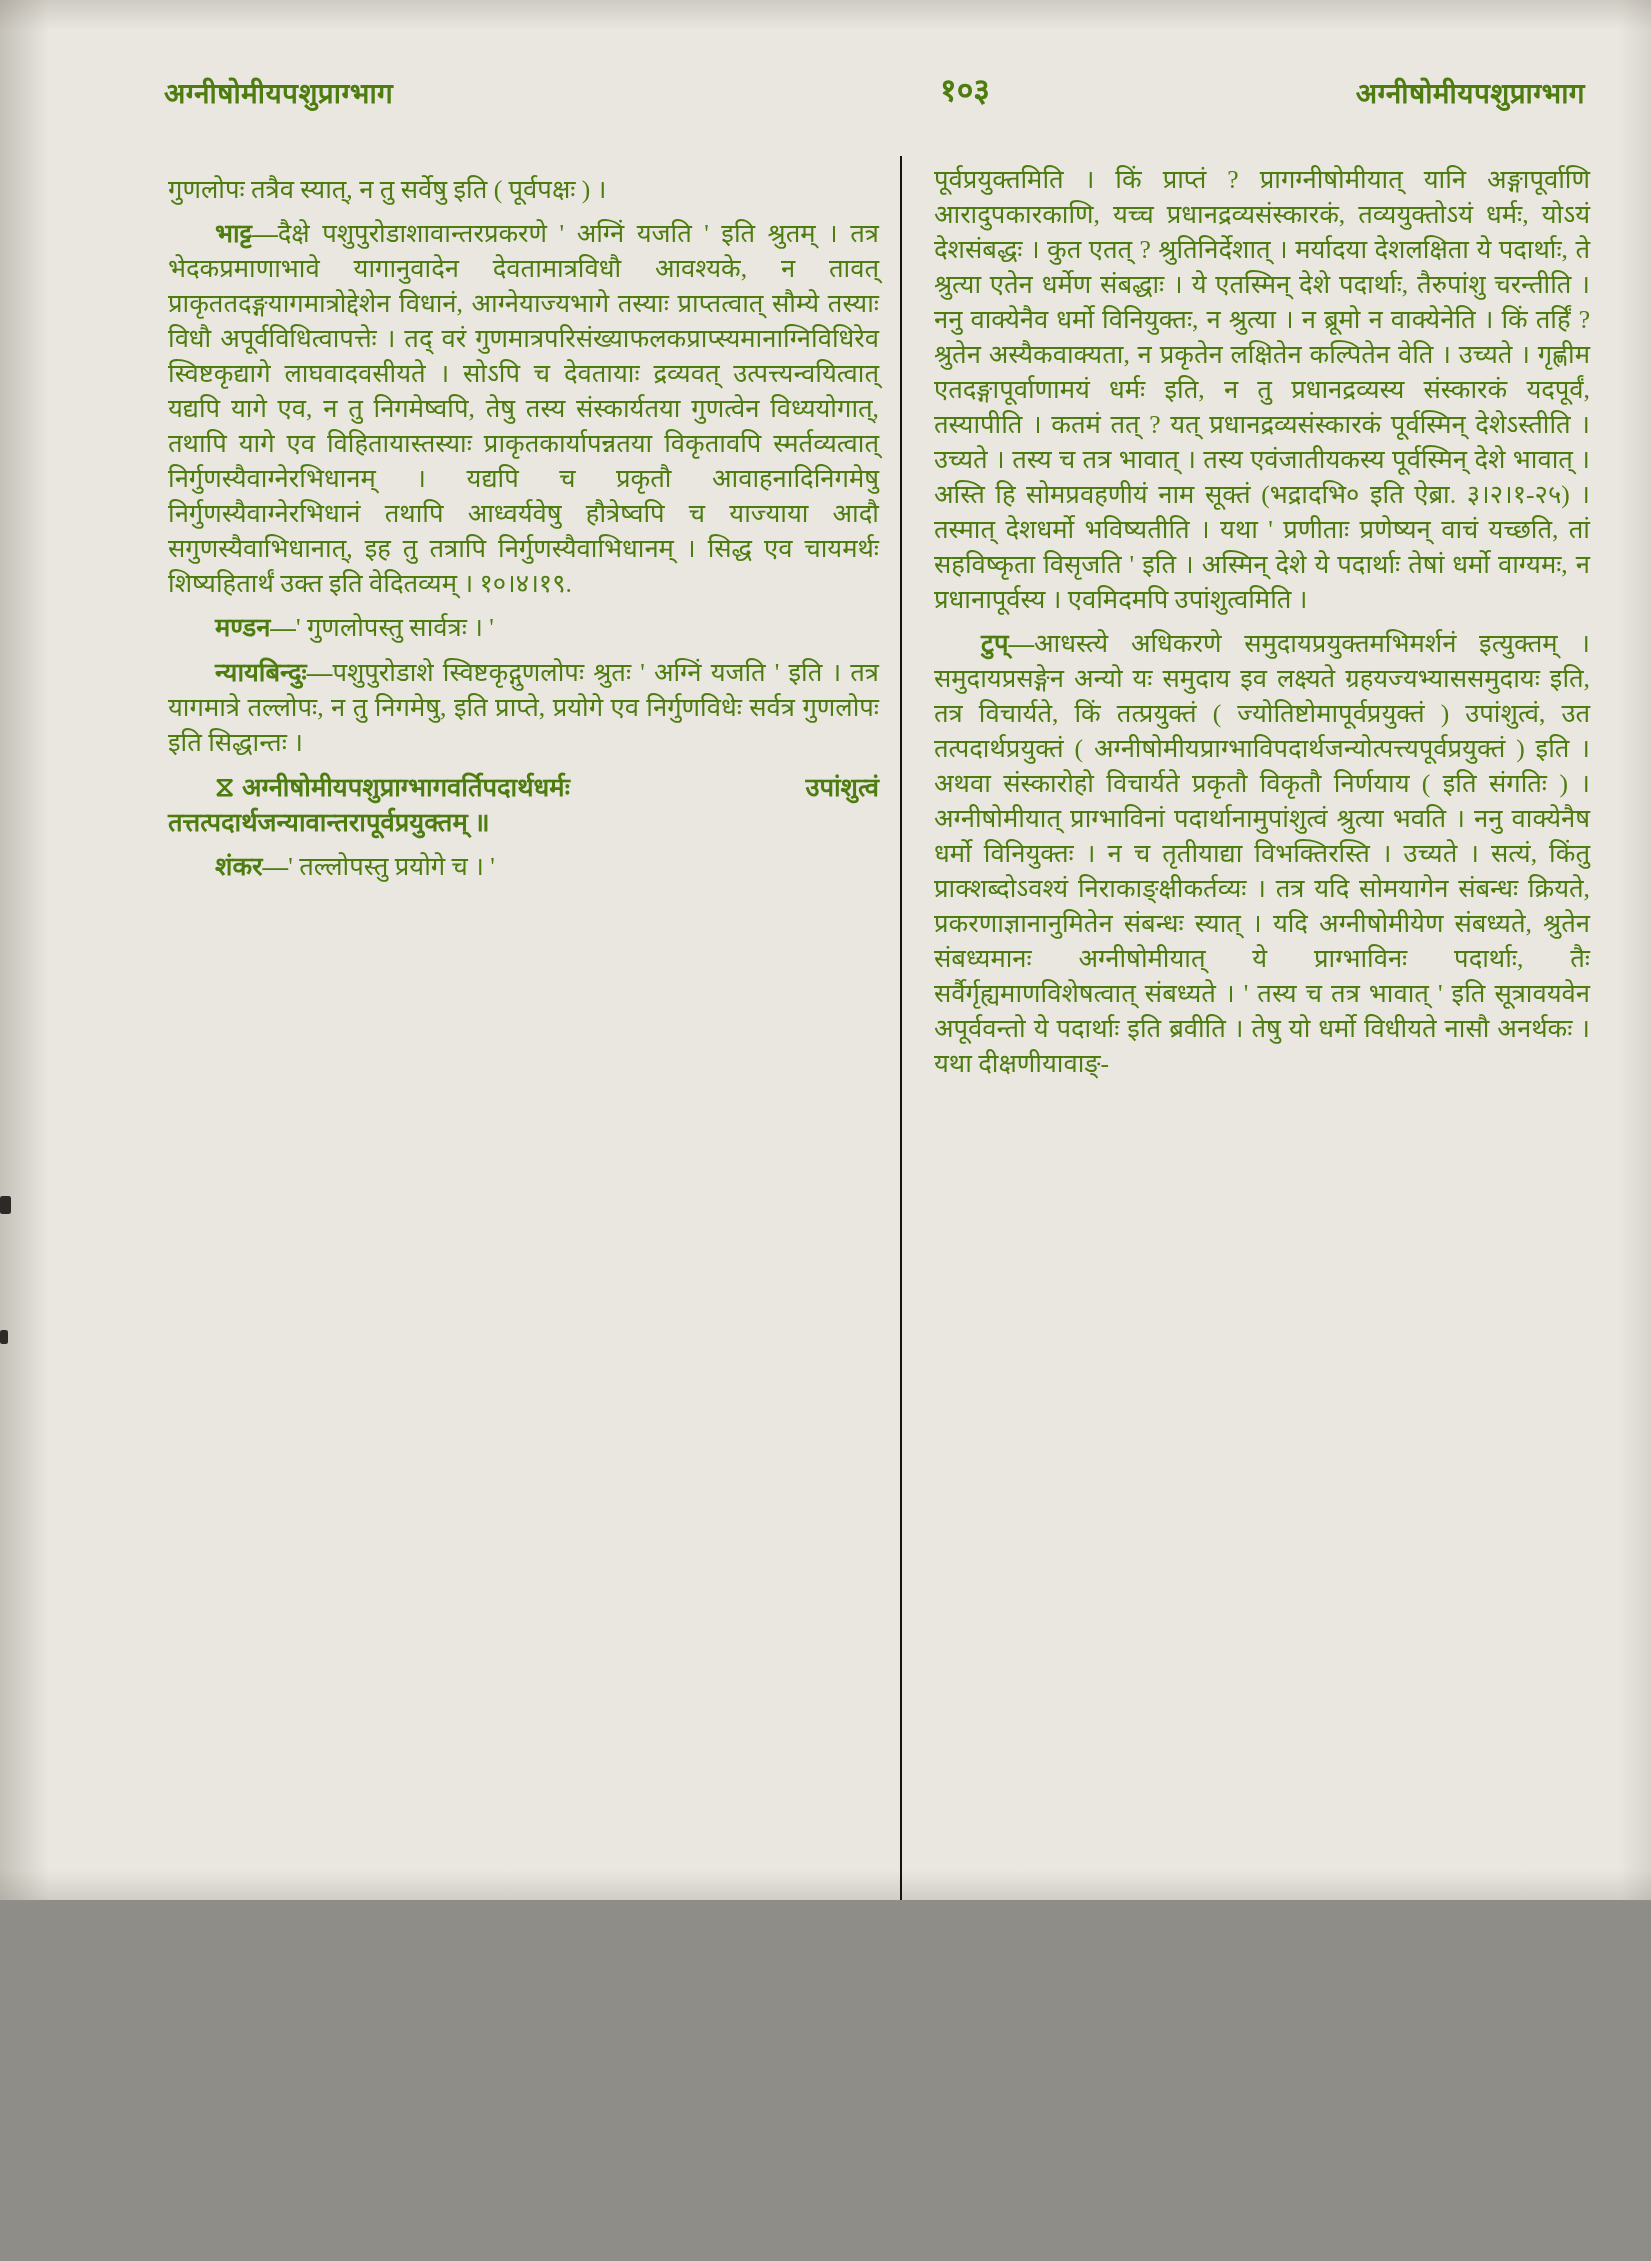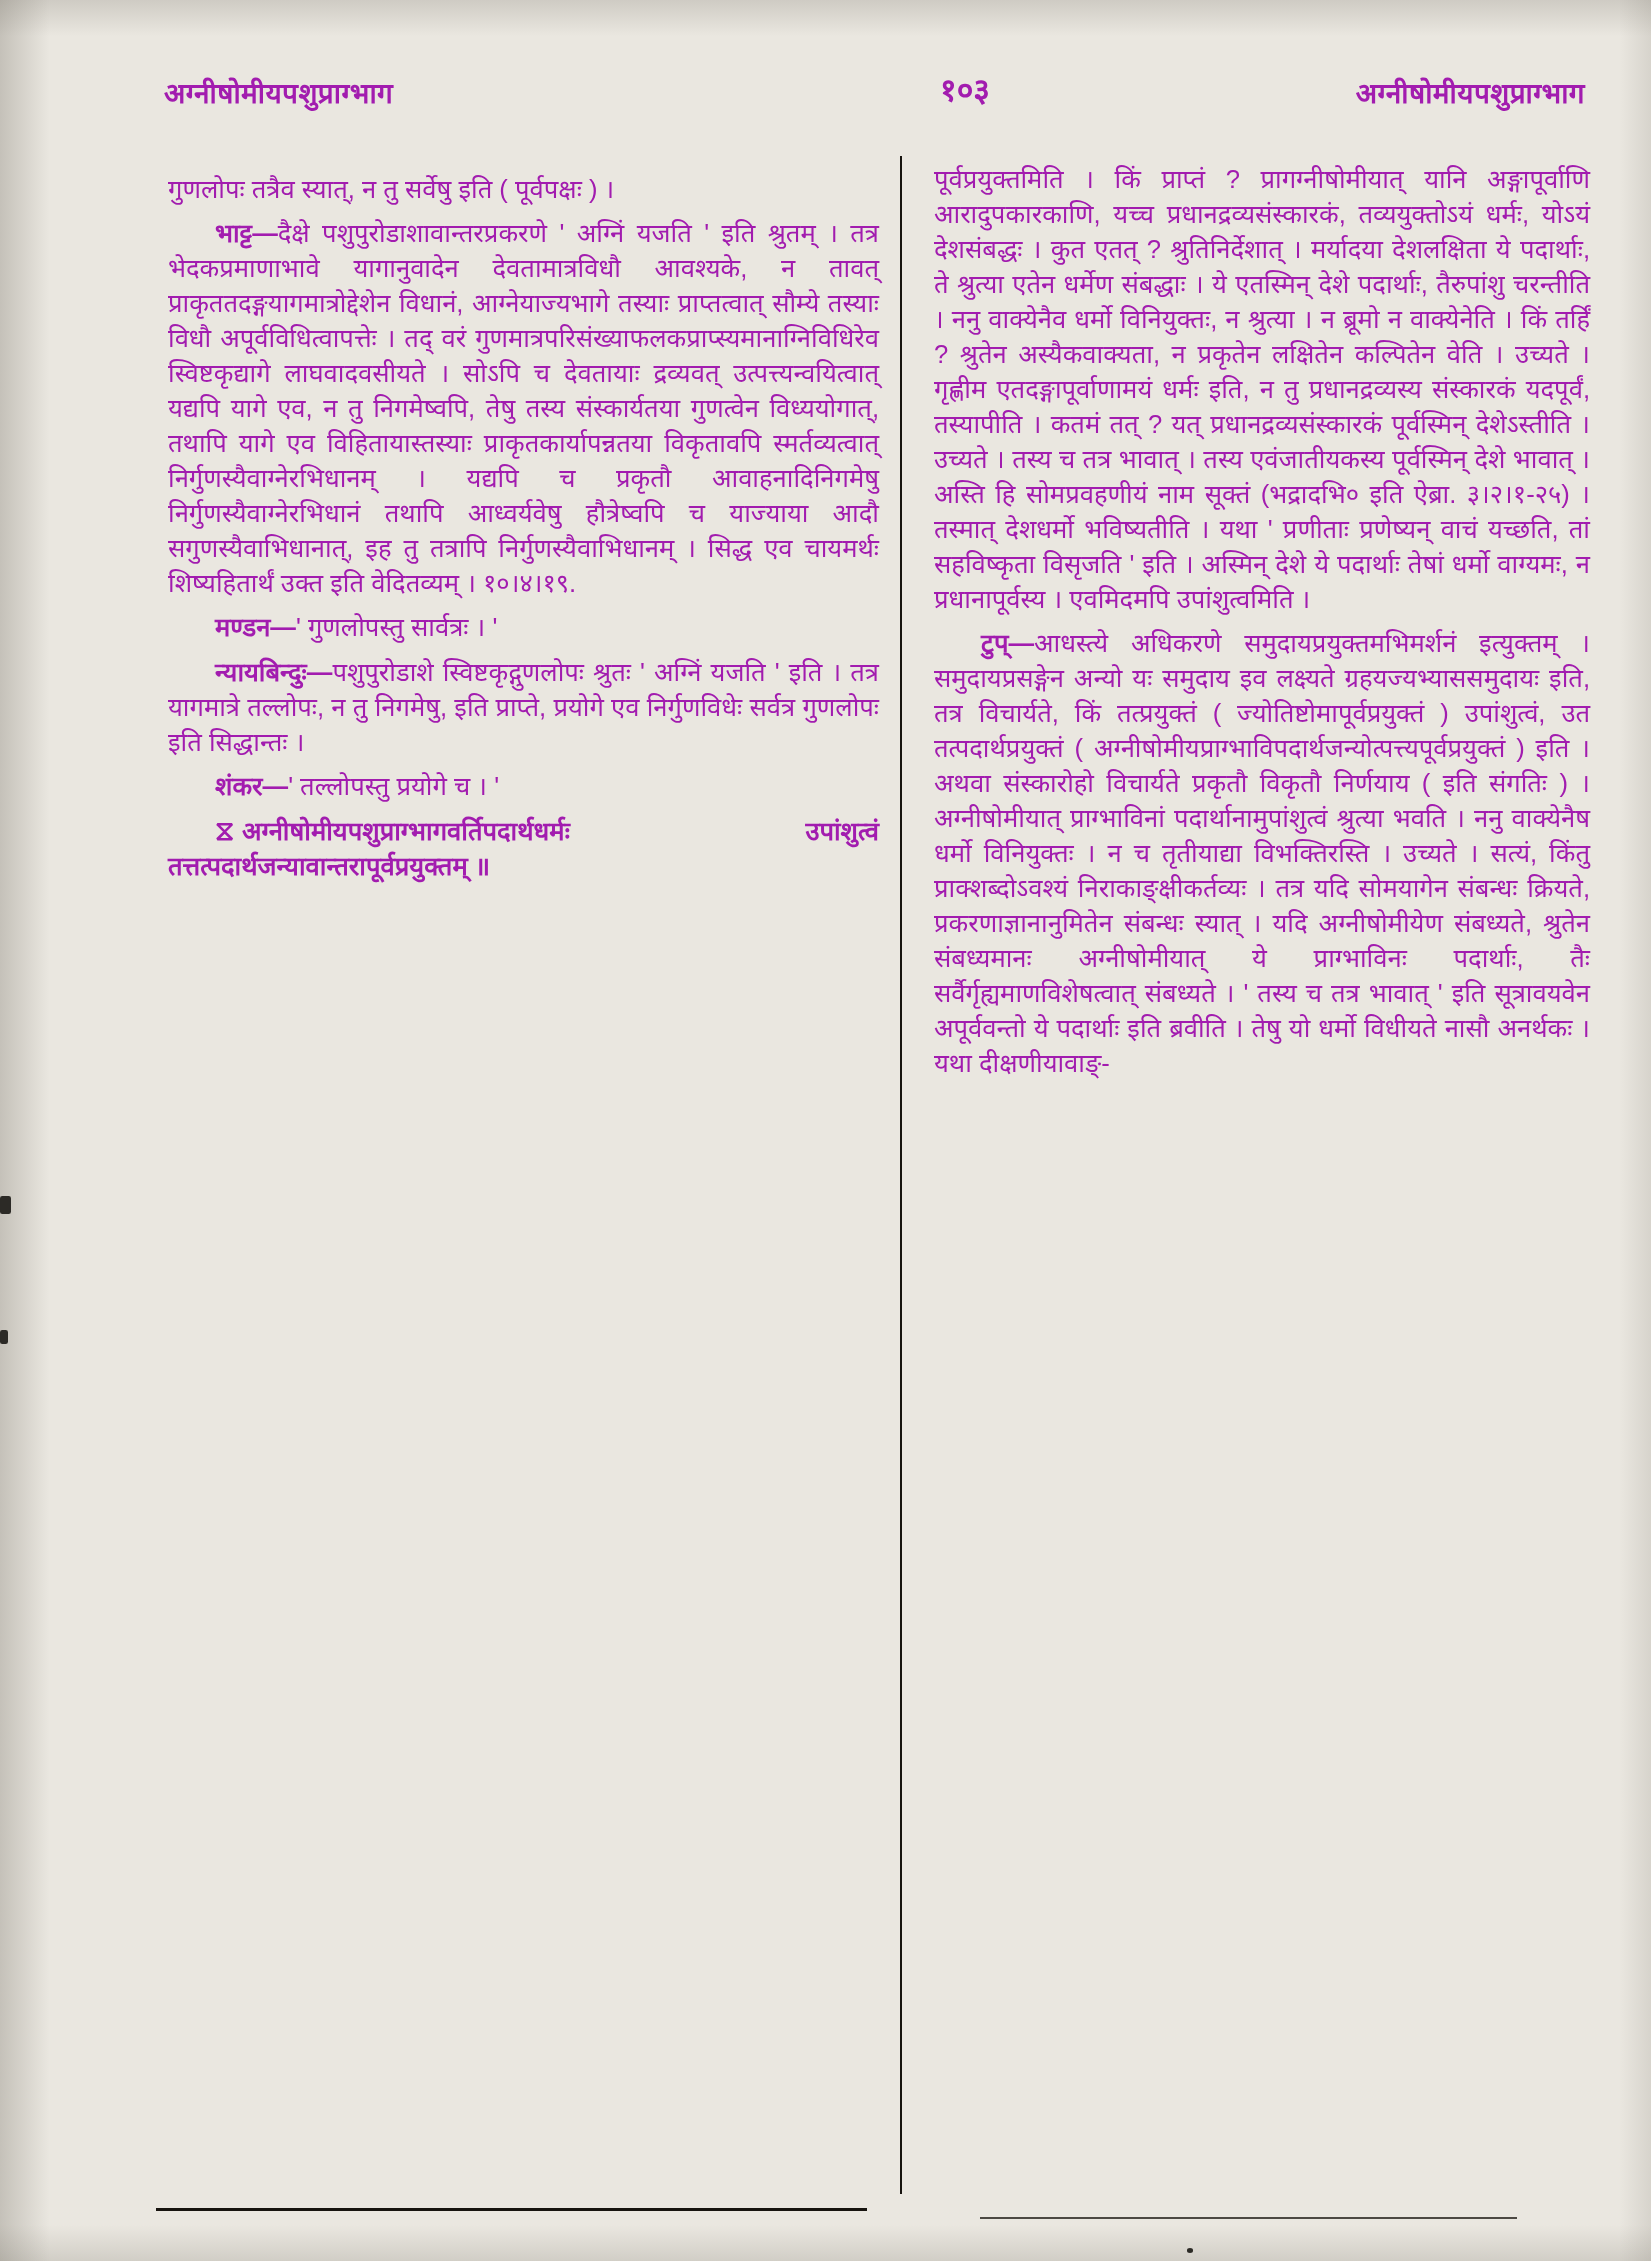--- a/index.html
+++ b/index.html
@@ -1,21 +1,21 @@
 <!DOCTYPE html>
 <html style="font-size:12.2px"><head>
 <meta charset="utf-8">
 <style>
   html,body{margin:0;padding:0;background:#8f8d88;}
   .page{
     position:relative;
-    width:1652px;height:2261px;
+    width:1652px;height:1900px;
     background:#eae7e0;
-    font-family:Liberation Sans, sans-serif;
-    color:#a21caf;
+    font-family:Liberation Serif, serif;
+    color:#4d7c0f;
     overflow:hidden;
   }
   .page::before{
     content:"";position:absolute;inset:0;pointer-events:none;
     background:
       linear-gradient(90deg, rgba(110,105,95,.30), rgba(0,0,0,0) 3%),
       linear-gradient(270deg, rgba(110,105,95,.16), rgba(0,0,0,0) 2%),
       linear-gradient(180deg, rgba(110,105,95,.22), rgba(0,0,0,0) 1.6%),
       linear-gradient(0deg, rgba(110,105,95,.20), rgba(0,0,0,0) 1.6%);
   }
@@ -63,22 +63,22 @@
   <div class="page-number">१०३</div>
   <div class="header-title right-title">अग्नीषोमीयपशुप्राग्भाग</div>
 
   <div class="divider"></div>
 
   <div class="column col-left">
     <p class="para"><span>गुणलोपः तत्रैव स्यात्, न तु सर्वेषु इति ( पूर्वपक्षः ) ।</span></p>
     <p class="para indent"><span class="lead">भाट्ट—</span><span>दैक्षे पशुपुरोडाशावान्तरप्रकरणे ' अग्निं यजति ' इति श्रुतम् । तत्र भेदकप्रमाणाभावे यागानुवादेन देवतामात्रविधौ आवश्यके, न तावत् प्राकृततदङ्गयागमात्रोद्देशेन विधानं, आग्नेयाज्यभागे तस्याः प्राप्तत्वात् सौम्ये तस्याः विधौ अपूर्वविधित्वापत्तेः । तद् वरं गुणमात्रपरिसंख्याफलकप्राप्स्यमानाग्निविधिरेव स्विष्टकृद्यागे लाघवादवसीयते । सोऽपि च देवतायाः द्रव्यवत् उत्पत्त्यन्वयित्वात् यद्यपि यागे एव, न तु निगमेष्वपि, तेषु तस्य संस्कार्यतया गुणत्वेन विध्ययोगात्, तथापि यागे एव विहितायास्तस्याः प्राकृतकार्यापन्नतया विकृतावपि स्मर्तव्यत्वात् निर्गुणस्यैवाग्नेरभिधानम् । यद्यपि च प्रकृतौ आवाहनादिनिगमेषु निर्गुणस्यैवाग्नेरभिधानं तथापि आध्वर्यवेषु हौत्रेष्वपि च याज्याया आदौ सगुणस्यैवाभिधानात्, इह तु तत्रापि निर्गुणस्यैवाभिधानम् । सिद्ध एव चायमर्थः शिष्यहितार्थं उक्त इति वेदितव्यम् । १०।४।१९.</span></p>
     <p class="para indent"><span class="lead">मण्डन—</span><span>' गुणलोपस्तु सार्वत्रः । '</span></p>
     <p class="para indent"><span class="lead">न्यायबिन्दुः—</span><span>पशुपुरोडाशे स्विष्टकृद्गुणलोपः श्रुतः ' अग्निं यजति ' इति । तत्र यागमात्रे तल्लोपः, न तु निगमेषु, इति प्राप्ते, प्रयोगे एव निर्गुणविधेः सर्वत्र गुणलोपः इति सिद्धान्तः ।</span></p>
+    <p class="para indent bold"><span class="sutra-marker">⧖</span><span>अग्नीषोमीयपशुप्राग्भागवर्तिपदार्थधर्मः उपांशुत्वं तत्तत्पदार्थजन्यावान्तरापूर्वप्रयुक्तम् ॥</span></p>
     <p class="para indent"><span class="lead">शंकर—</span><span>' तल्लोपस्तु प्रयोगे च । '</span></p>
-    <p class="para indent bold"><span class="sutra-marker">⧖</span><span>अग्नीषोमीयपशुप्राग्भागवर्तिपदार्थधर्मः उपांशुत्वं तत्तत्पदार्थजन्यावान्तरापूर्वप्रयुक्तम् ॥</span></p>
   </div>
 
   <div class="column col-right">
     <p class="para"><span>पूर्वप्रयुक्तमिति । किं प्राप्तं ? प्रागग्नीषोमीयात् यानि अङ्गापूर्वाणि आरादुपकारकाणि, यच्च प्रधानद्रव्यसंस्कारकं, तव्ययुक्तोऽयं धर्मः, योऽयं देशसंबद्धः । कुत एतत् ? श्रुतिनिर्देशात् । मर्यादया देशलक्षिता ये पदार्थाः, ते श्रुत्या एतेन धर्मेण संबद्धाः । ये एतस्मिन् देशे पदार्थाः, तैरुपांशु चरन्तीति । ननु वाक्येनैव धर्मो विनियुक्तः, न श्रुत्या । न ब्रूमो न वाक्येनेति । किं तर्हिं ? श्रुतेन अस्यैकवाक्यता, न प्रकृतेन लक्षितेन कल्पितेन वेति । उच्यते । गृह्णीम एतदङ्गापूर्वाणामयं धर्मः इति, न तु प्रधानद्रव्यस्य संस्कारकं यदपूर्वं, तस्यापीति । कतमं तत् ? यत् प्रधानद्रव्यसंस्कारकं पूर्वस्मिन् देशेऽस्तीति । उच्यते । तस्य च तत्र भावात् । तस्य एवंजातीयकस्य पूर्वस्मिन् देशे भावात् । अस्ति हि सोमप्रवहणीयं नाम सूक्तं (भद्रादभि० इति ऐब्रा. ३।२।१-२५) । तस्मात् देशधर्मो भविष्यतीति । यथा ' प्रणीताः प्रणेष्यन् वाचं यच्छति, तां सहविष्कृता विसृजति ' इति । अस्मिन् देशे ये पदार्थाः तेषां धर्मो वाग्यमः, न प्रधानापूर्वस्य । एवमिदमपि उपांशुत्वमिति ।</span></p>
     <p class="para indent"><span class="lead">टुप्—</span><span>आधस्त्ये अधिकरणे समुदायप्रयुक्तमभिमर्शनं इत्युक्तम् । समुदायप्रसङ्गेन अन्यो यः समुदाय इव लक्ष्यते ग्रहयज्यभ्याससमुदायः इति, तत्र विचार्यते, किं तत्प्रयुक्तं ( ज्योतिष्टोमापूर्वप्रयुक्तं ) उपांशुत्वं, उत तत्पदार्थप्रयुक्तं ( अग्नीषोमीयप्राग्भाविपदार्थजन्योत्पत्त्यपूर्वप्रयुक्तं ) इति । अथवा संस्कारोहो विचार्यते प्रकृतौ विकृतौ निर्णयाय ( इति संगतिः ) । अग्नीषोमीयात् प्राग्भाविनां पदार्थानामुपांशुत्वं श्रुत्या भवति । ननु वाक्येनैष धर्मो विनियुक्तः । न च तृतीयाद्या विभक्तिरस्ति । उच्यते । सत्यं, किंतु प्राक्शब्दोऽवश्यं निराकाङ्क्षीकर्तव्यः । तत्र यदि सोमयागेन संबन्धः क्रियते, प्रकरणाज्ञानानुमितेन संबन्धः स्यात् । यदि अग्नीषोमीयेण संबध्यते, श्रुतेन संबध्यमानः अग्नीषोमीयात् ये प्राग्भाविनः पदार्थाः, तैः सर्वैर्गृह्यमाणविशेषत्वात् संबध्यते । ' तस्य च तत्र भावात् ' इति सूत्रावयवेन अपूर्ववन्तो ये पदार्थाः इति ब्रवीति । तेषु यो धर्मो विधीयते नासौ अनर्थकः । यथा दीक्षणीयावाङ्-</span></p>
   </div>
 
   <div class="rule rule-left"></div>
   <div class="rule rule-right"></div>
 

